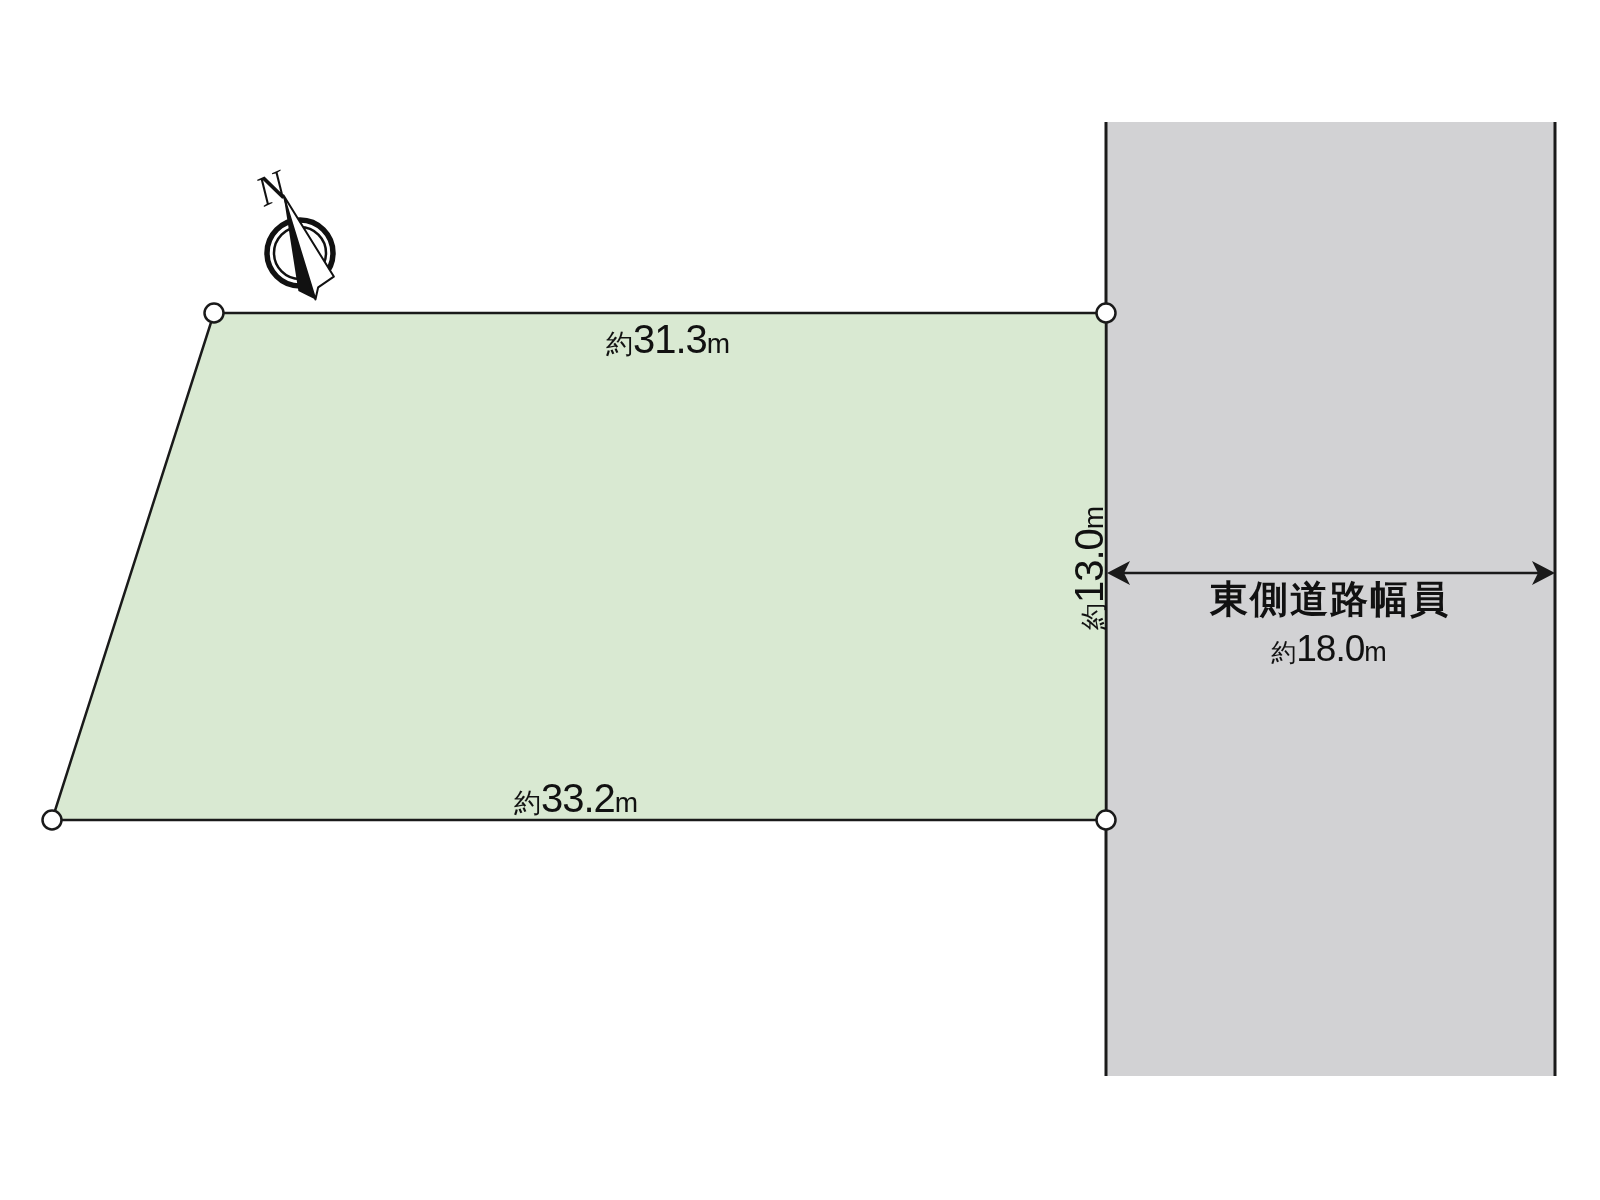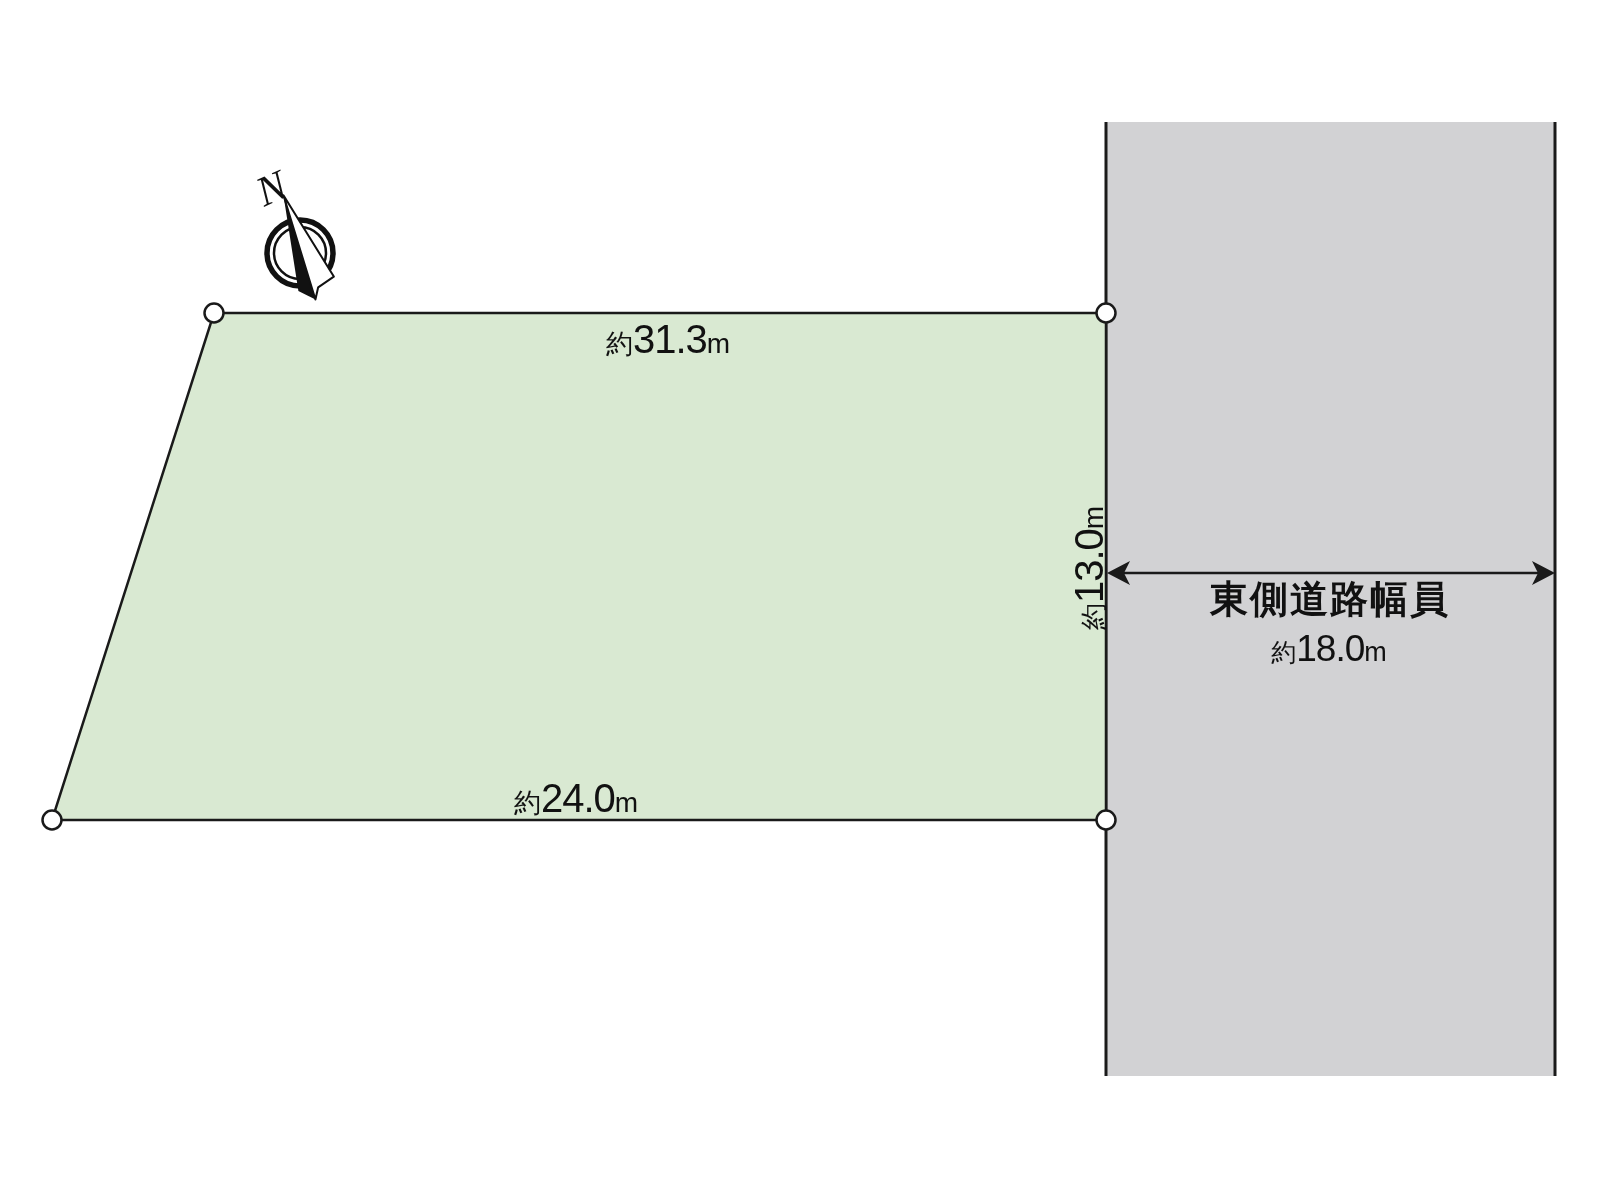--- a/index.html
+++ b/index.html
@@ -100,21 +100,21 @@
   </svg>
 
   <div class="label" style="left:668px; top:339px;">
     <span class="dim-prefix">約</span>
       <span class="dim-value">31.3</span>
       <span class="dim-unit">m</span>
   </div>
 
   <div class="label" style="left:576px; top:798px;">
     <span class="dim-prefix">約</span>
-      <span class="dim-value">24.0</span>
+      <span class="dim-value">33.2</span>
       <span class="dim-unit">m</span>
   </div>
 
   <div class="label rotated" style="left:1089px; top:568px;">
     <span class="dim-prefix">約</span>
       <span class="dim-value">13.0</span>
       <span class="dim-unit">m</span>
   </div>
 
   <div class="road-title" style="left:1330px; top:599px;">東側道路幅員</div>

